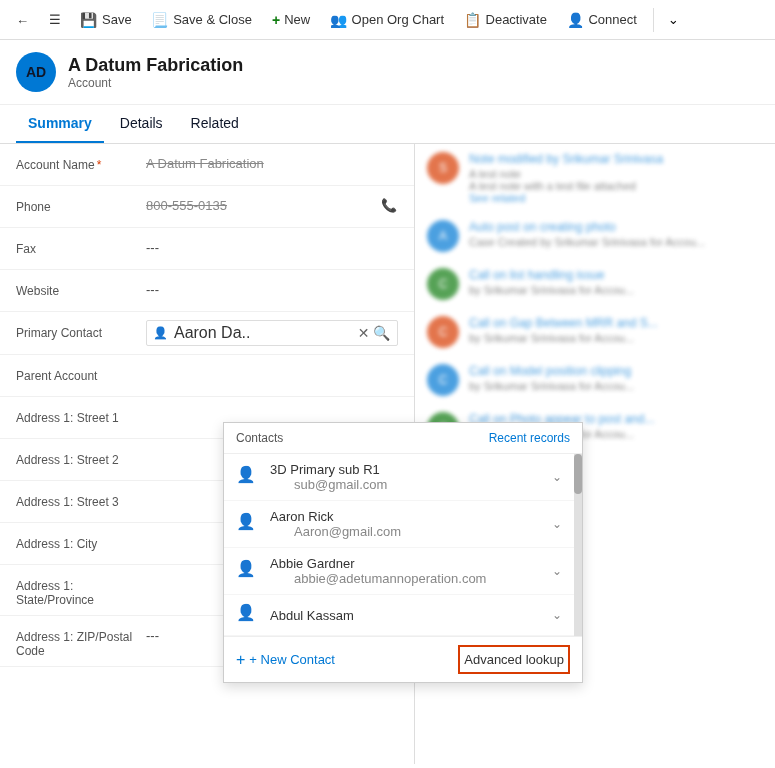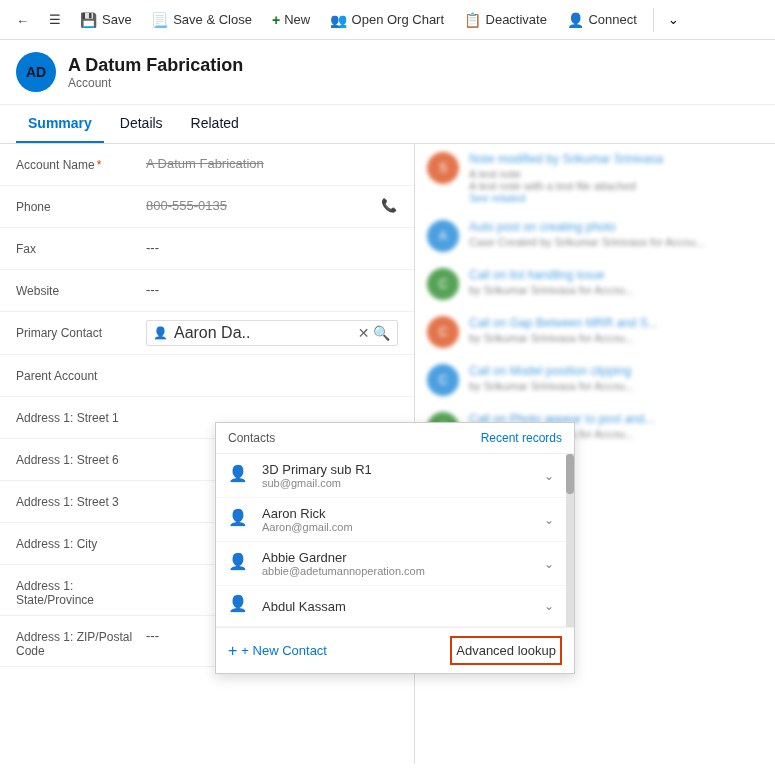--- a/index.html
+++ b/index.html
@@ -121,21 +121,21 @@
       flex: 1;
     }
     .lookup-icon { color: #0078d4; margin-right: 6px; font-size: 12px; }
     .lookup-text { flex: 1; font-size: 16px; color: #333; }
     .lookup-clear { color: #666; cursor: pointer; margin-right: 4px; font-size: 14px; }
     .lookup-search { color: #666; cursor: pointer; font-size: 14px; }
 
     
     .dropdown-panel {
       position: absolute;
-      left: 215px;
+      left: 223px;
       top: 278px;
       width: 360px;
       background: #fff;
       border: 1px solid #ccc;
       box-shadow: 0 4px 12px rgba(0,0,0,0.15);
       z-index: 100;
     }
     .dropdown-header {
       display: flex;
       justify-content: space-between;
@@ -150,21 +150,21 @@
       padding: 8px 12px;
       border-bottom: 1px solid #f5f5f5;
       cursor: pointer;
     }
     .contact-avatar { 
       width: 24px; height: 24px;
       color: #0078d4; margin-right: 10px; font-size: 16px;
     }
     .contact-info { flex: 1; }
     .contact-name { font-size: 13px; color: #333; font-weight: 500; }
-    .contact-email { font-size: 11px; color: #888; }
+    .contact-email { font-size: 13px; color: #888; margin-left: 24px; }
     .contact-expand { color: #888; cursor: pointer; font-size: 12px; }
 
     
     .dropdown-footer {
       display: flex;
       align-items: center;
       justify-content: space-between;
       padding: 8px 12px;
       border-top: 1px solid #eee;
     }
@@ -309,21 +309,21 @@
       <div class="field-label">Parent Account</div>
       <div class="field-value"></div>
     </div>
 
     <div class="field-row">
       <div class="field-label">Address 1: Street 1</div>
       <div class="field-value"></div>
     </div>
 
     <div class="field-row">
-      <div class="field-label">Address 1: Street 6</div>
+      <div class="field-label">Address 1: Street 2</div>
       <div class="field-value"></div>
     </div>
 
     <div class="field-row">
       <div class="field-label">Address 1: Street 3</div>
       <div class="field-value"></div>
     </div>
 
     <div class="field-row">
       <div class="field-label">Address 1: City</div>

